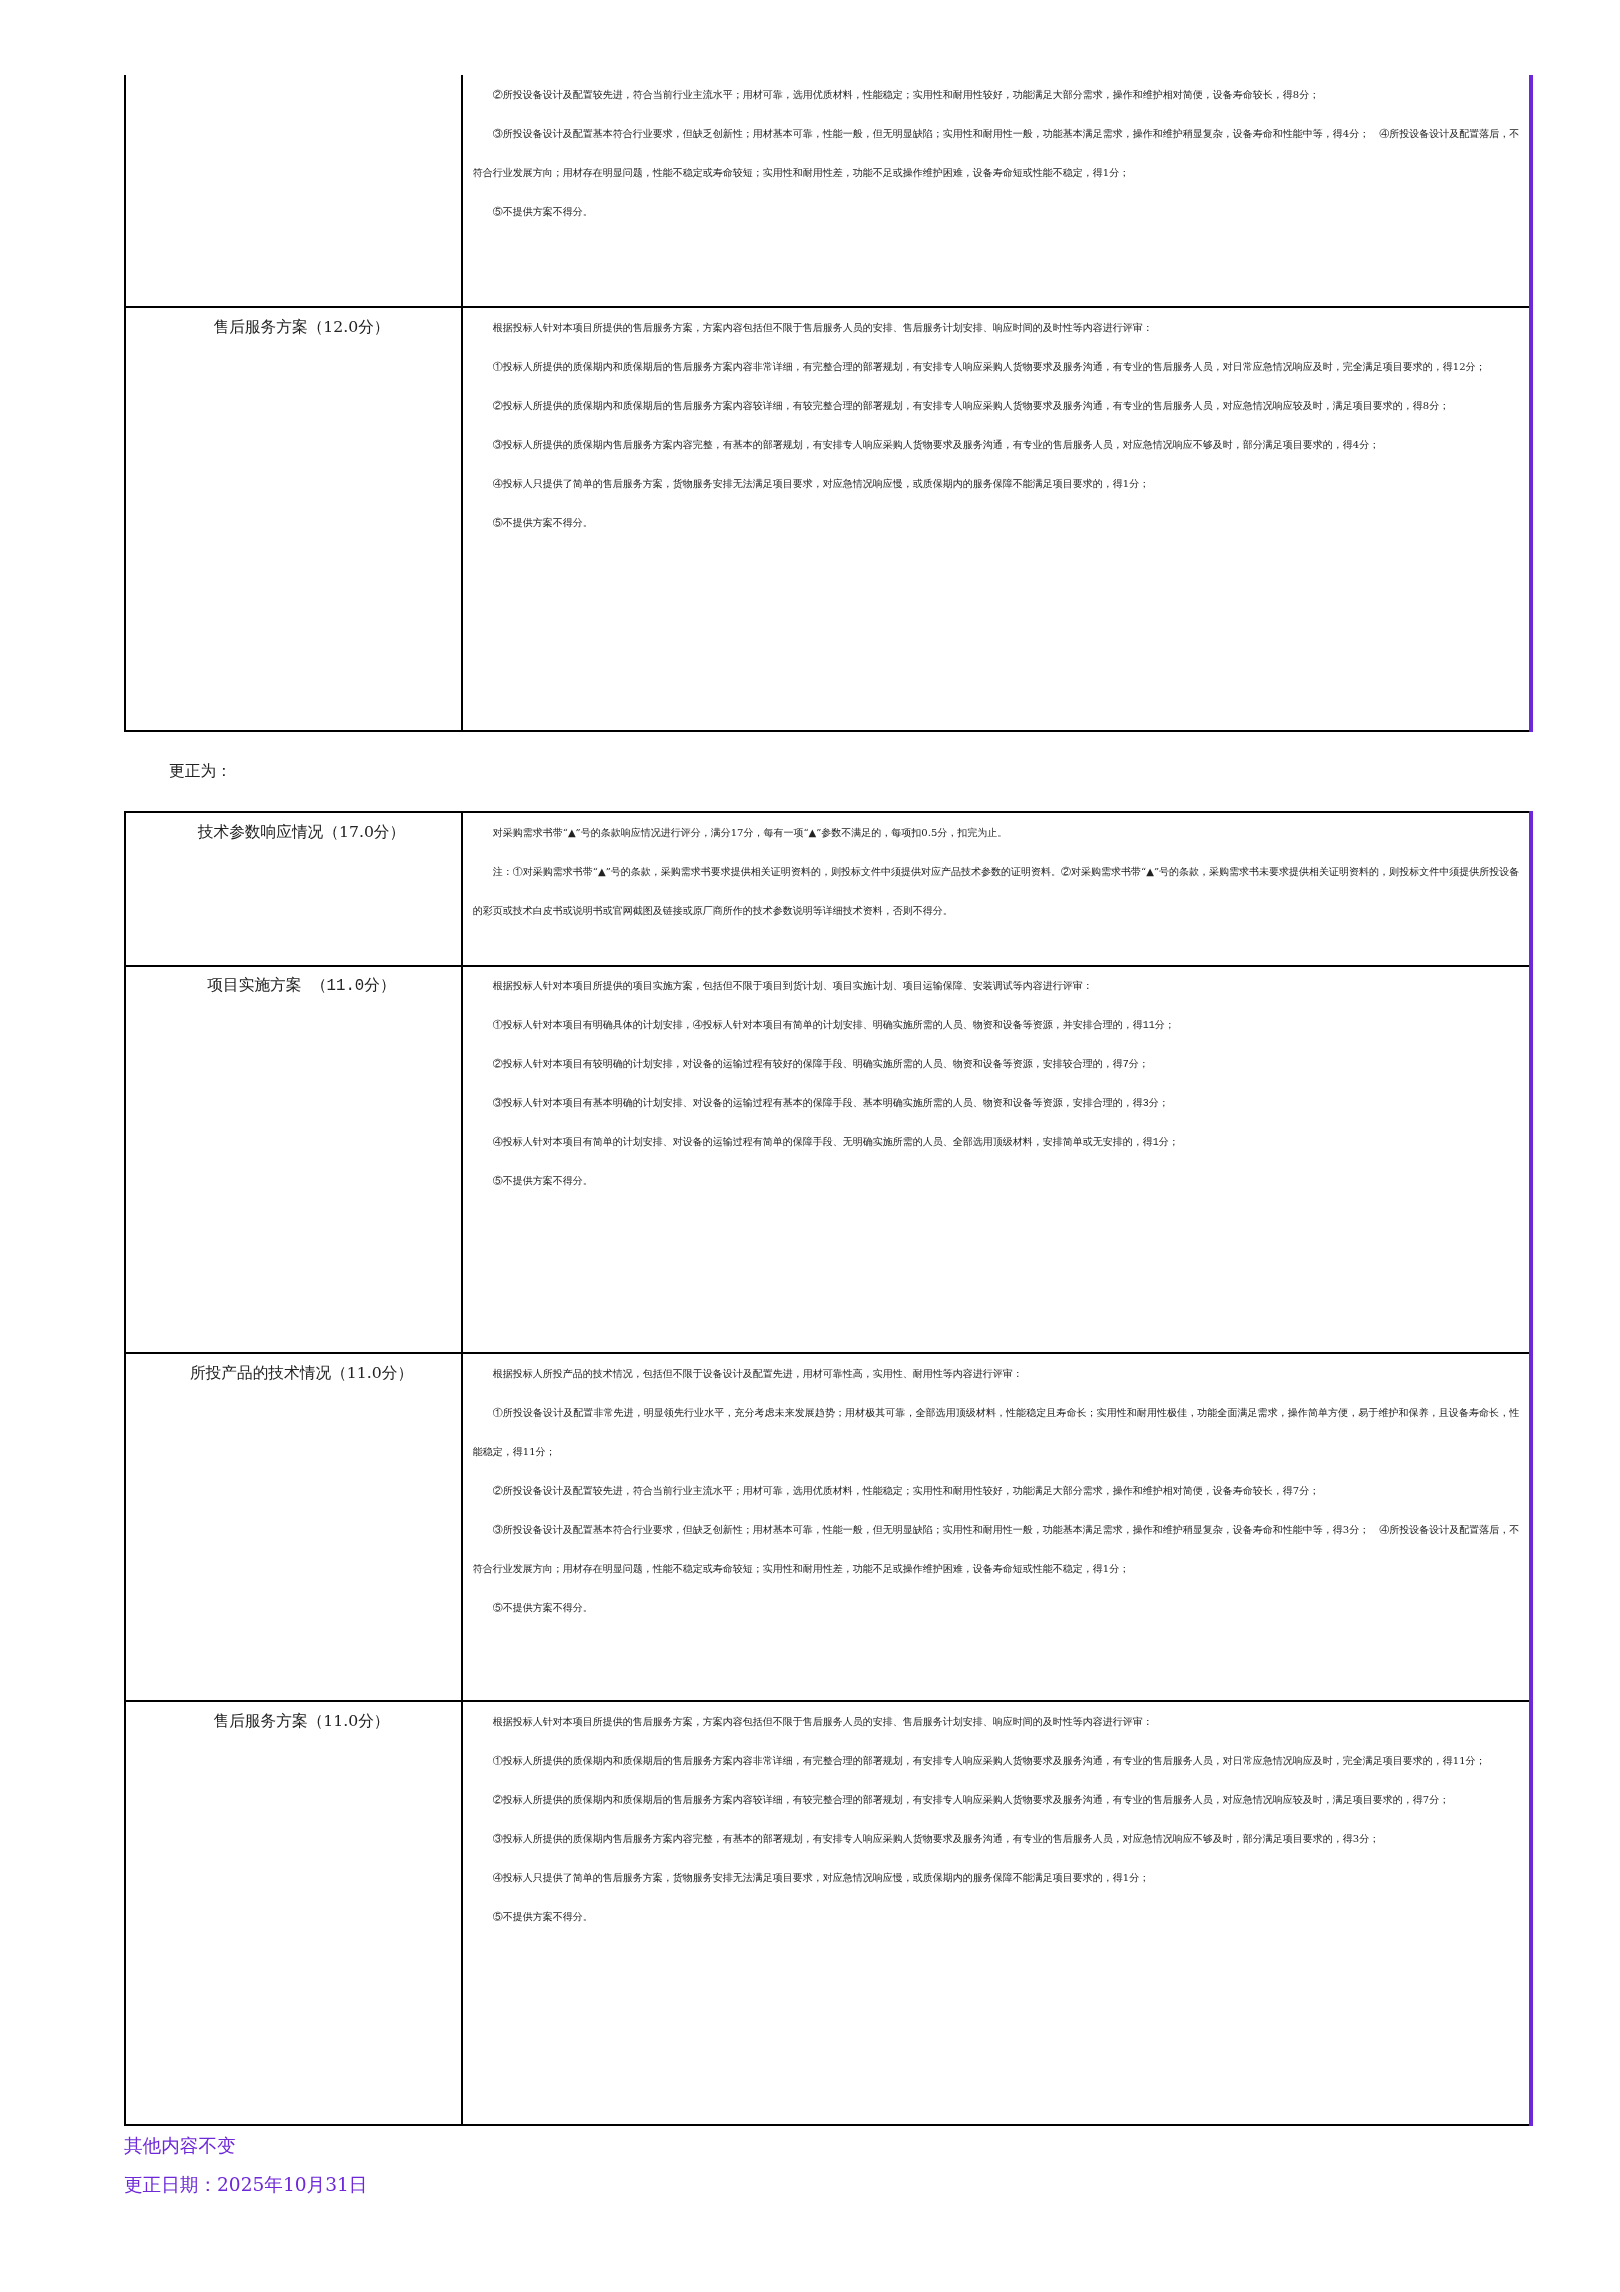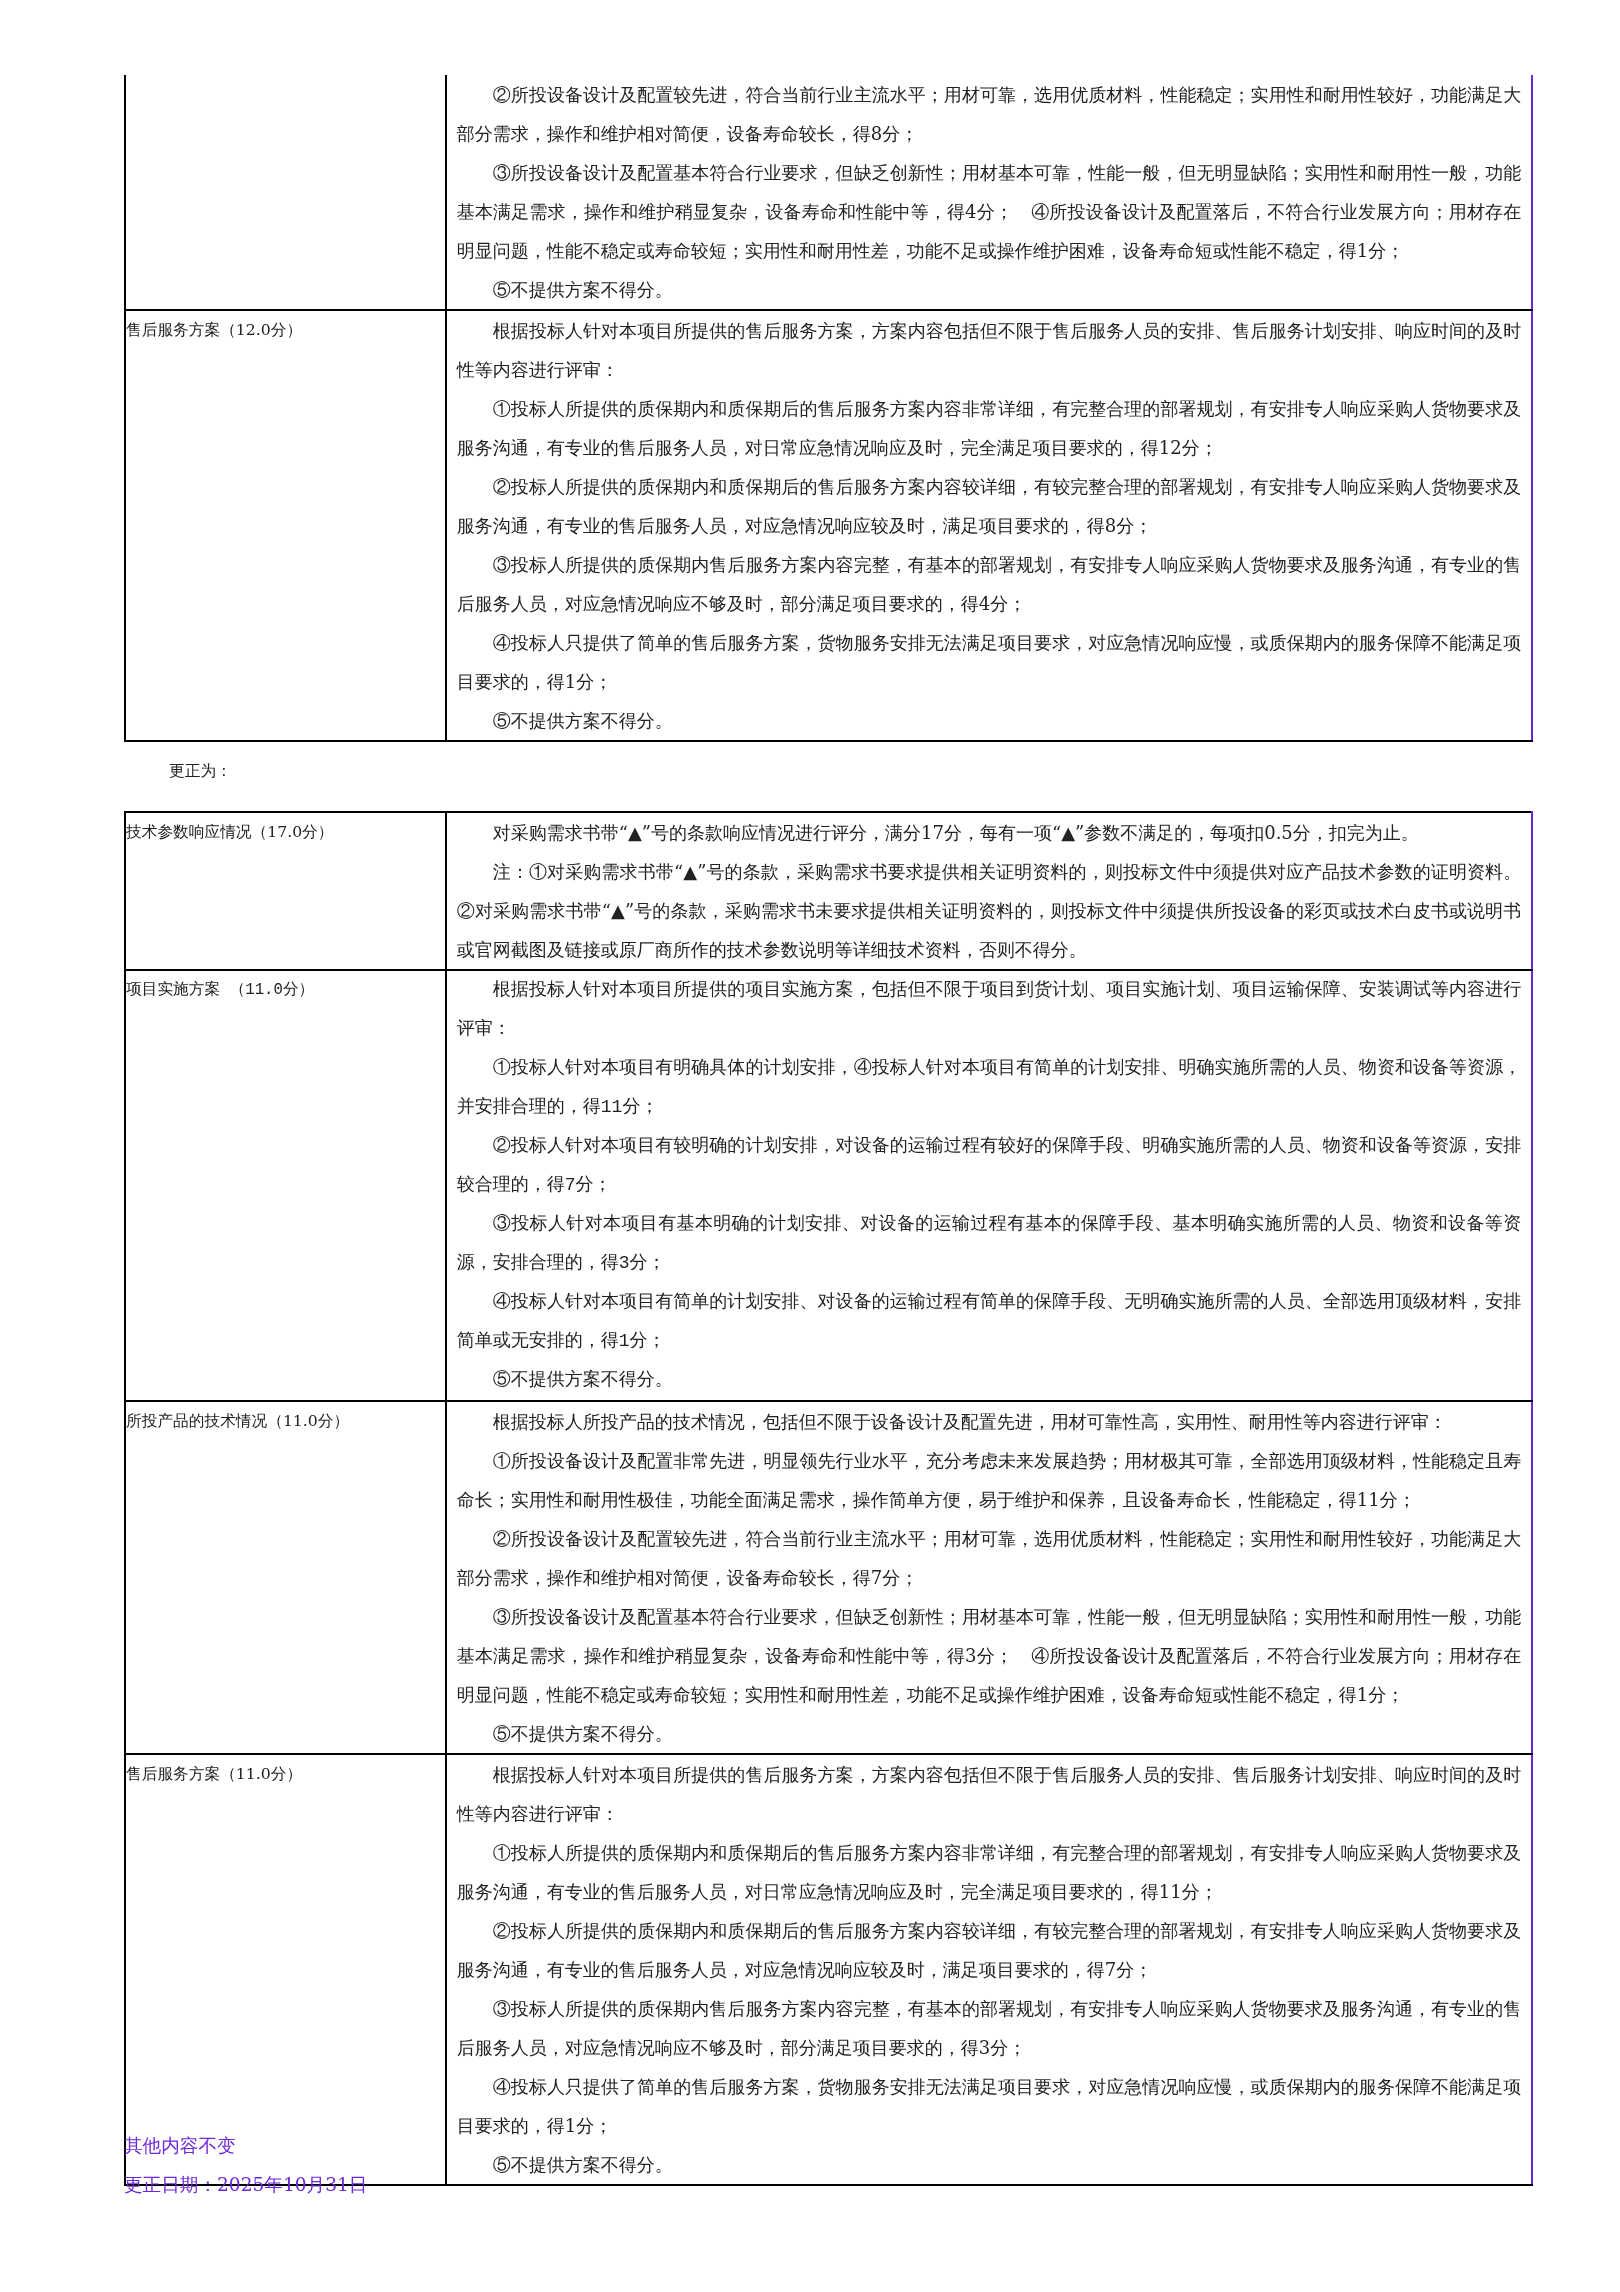--- a/index.html
+++ b/index.html
@@ -8,25 +8,25 @@
     font-family: "DejaVu Serif", "Liberation Serif", serif;
     color: #222222;
   }
   .tbl {
     position: absolute; left: 124px; width: 1409px;
     border-collapse: collapse; table-layout: fixed;
   }
   .tbl td { vertical-align: top; padding: 0; }
   .tbl .lbl {
     width: 319px; border-right: 2px solid #000; border-left: 2px solid #000;
-    font-size: 15.7px; line-height: 38px; padding-top: 0;
+    font-size: 15.7px; text-align: center; line-height: 38px; padding-top: 0; padding-left: 16px;
   }
   .tbl .content {
-    border-right: 2px solid #6d28d9;
-    font-size: 18px; line-height: 39px; padding: 0 9.8px 0 9.8px;
+    border-right: 4px solid #6d28d9;
+    font-size: 10px; line-height: 39px; padding: 0 9.8px 0 9.8px;
     text-align: justify;
   }
   .tbl tr.row > td { border-bottom: 2.9px solid #000; }
   .tbl tr.row.first > td { border-top: 2.9px solid #000; }
   .tbl.t1 tr.row.cont > td { border-top: none; }
   .content p { margin: 0; text-indent: 2em; }
   .lbl span { display: inline-block; padding-top: 0; }
   .note {
     position: absolute; font-size: 15.7px; color: #222;
   }

